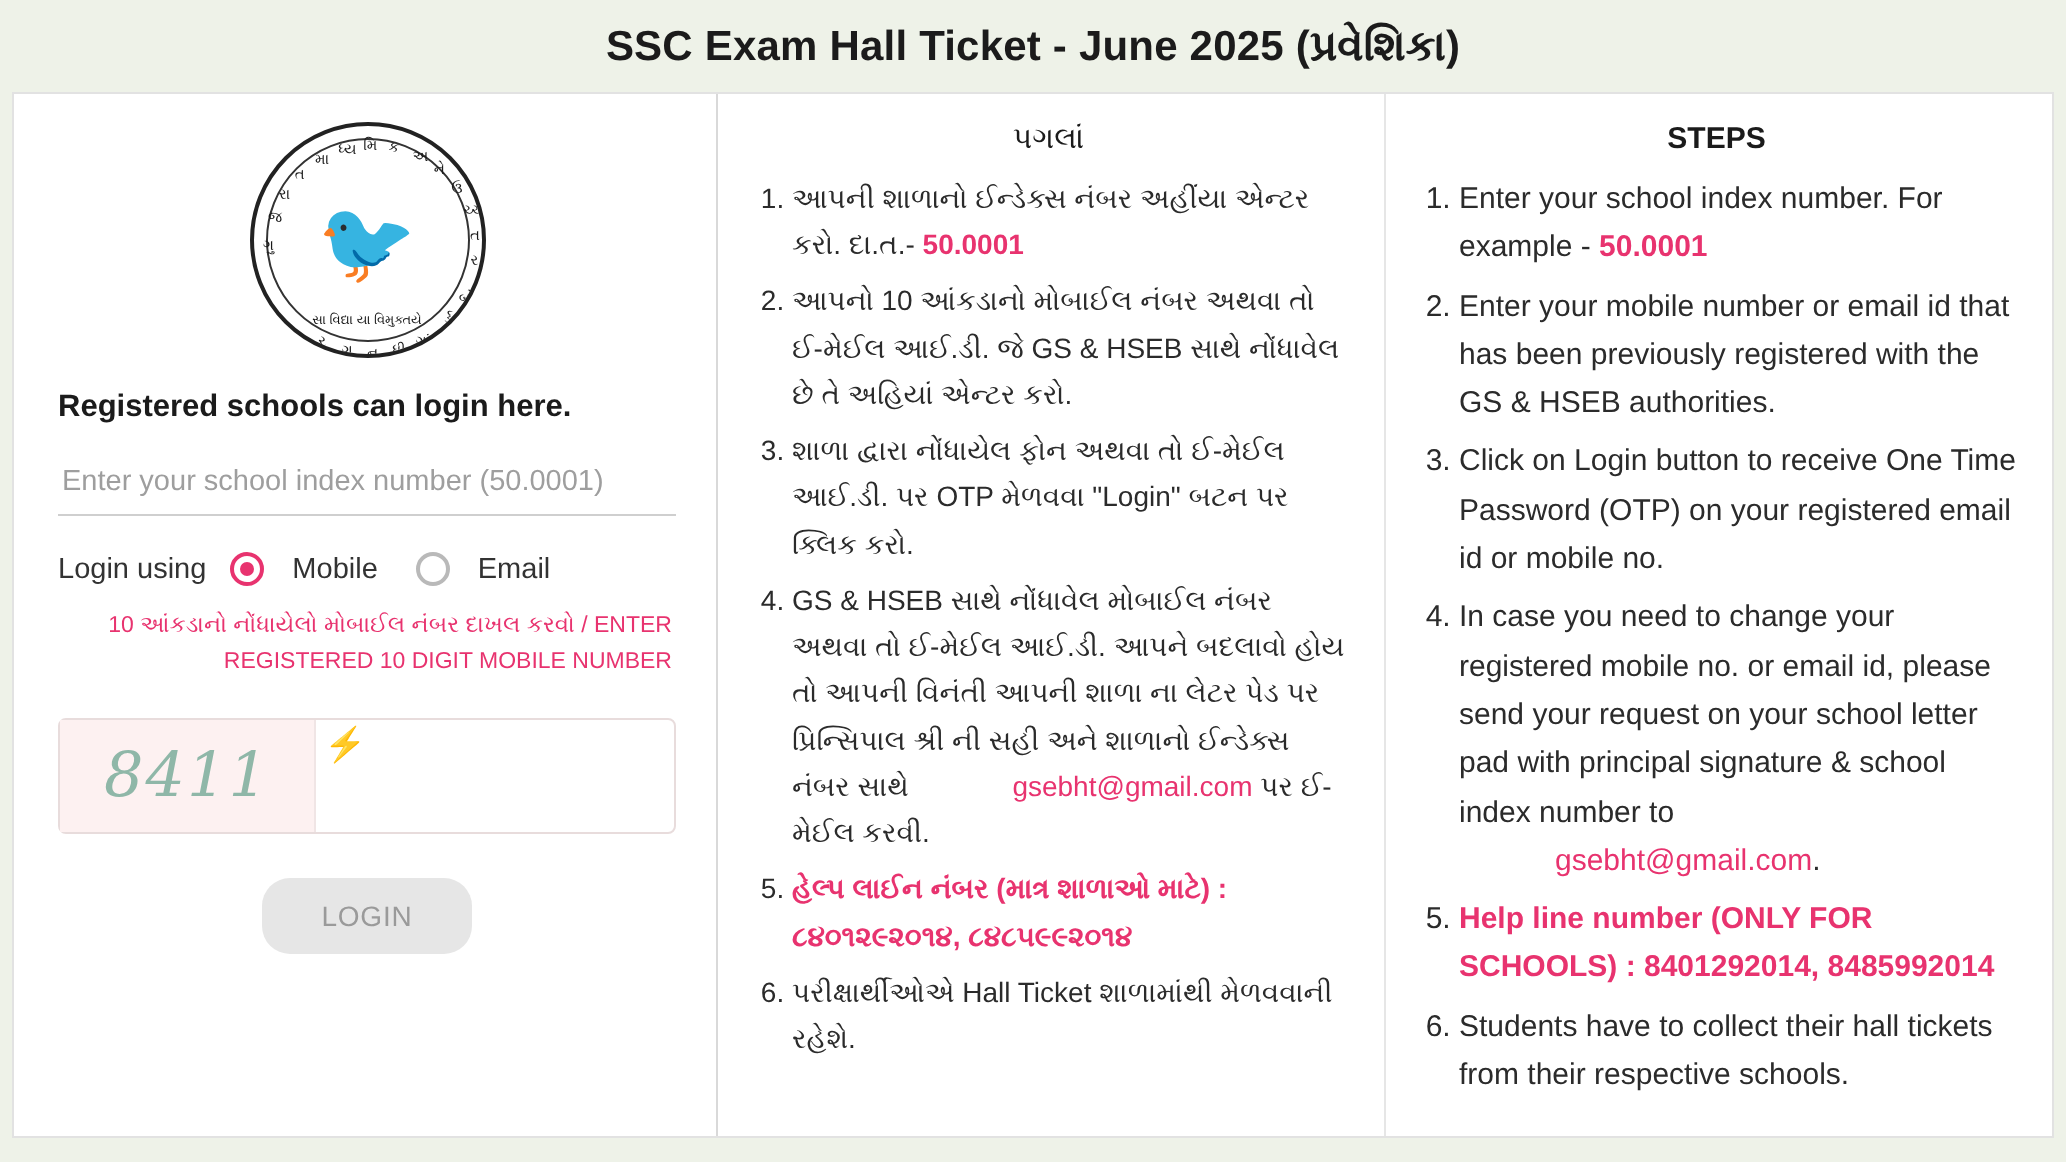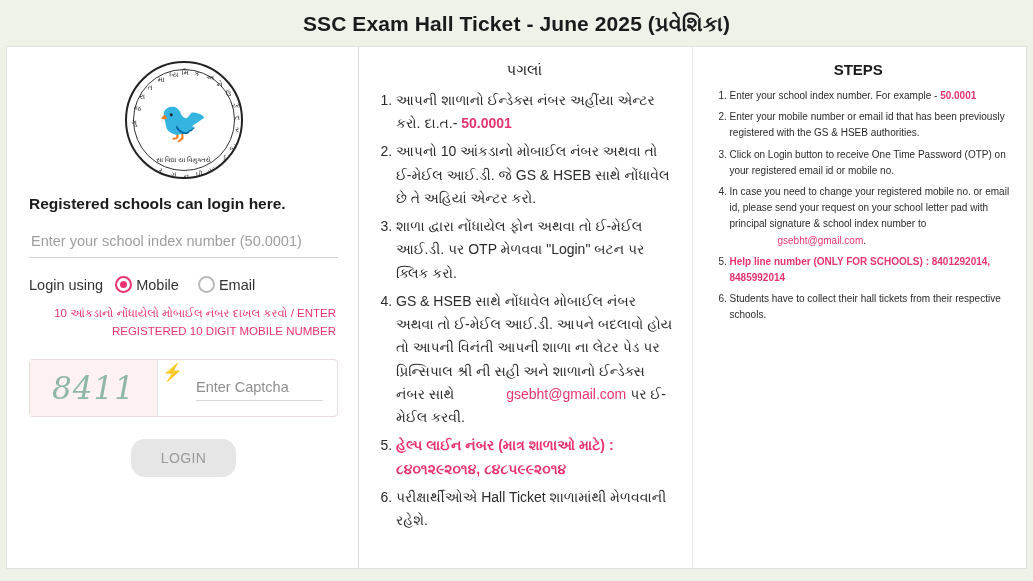--- a/index.html
+++ b/index.html
@@ -120,21 +120,21 @@
     flex: 0 0 auto;
   }
   .radio.checked { border-color: #e8336f; }
   .radio.checked::after {
     content: "";
     position: absolute;
     inset: 3px;
     background: #e8336f;
     border-radius: 50%;
   }
-  .radio-opt { display: flex; align-items: center; gap: 4px; }
+  .radio-opt { display: flex; align-items: center; gap: 14px; }
   .radio-opt + .radio-opt { margin-left: 10px; }
   .mobile-input {
     width: 100%;
     border: none;
     border-bottom: 1px solid #e3e3e3;
     outline: none;
     font-size: 14.5px;
     font-family: "Liberation Sans", sans-serif;
     padding: 6px 2px 8px 2px;
     background: transparent;
@@ -228,21 +228,21 @@
   .col-head {
     text-align: center;
     font-size: 15px;
     color: #1b1b1b;
     margin: 2px 0 10px 0;
   }
   .col-head.en { font-weight: bold; }
   ol.steps {
     margin: 0;
     padding-left: 23px;
-    font-size: 10px;
+    font-size: 15px;
     color: #2b2b2b;
     line-height: 1.62;
   }
   ol.steps li { margin-bottom: 5px; }
   ol.steps.guj-list { font-size: 14px; line-height: 1.66; }
   .pink-b { color: #e8336f; font-weight: bold; }
   .mail { color: #e8336f; margin-left: 48px; }
 </style>
 </head>
 <body>
@@ -302,23 +302,20 @@
 
 
     <div class="hint">
       <span>10 આંકડાનો નોંધાયેલો મોબાઈલ નંબર દાખલ કરવો / ENTER</span><br>
       <span>REGISTERED 10 DIGIT MOBILE NUMBER</span>
     </div>
 
     <div class="captcha-row">
       <div class="captcha-img">8411</div>
       <div class="captcha-refresh">⚡</div>
-      <div class="captcha-input-wrap">
-        <input class="captcha-input" type="text" placeholder="Enter Captcha" style="">
-      </div>
     </div>
 
     <div class="login-btn-wrap">
       <button class="login-btn">LOGIN</button>
     </div>
   </div>
 
   <div class="right">
 
     <div class="col guj">

